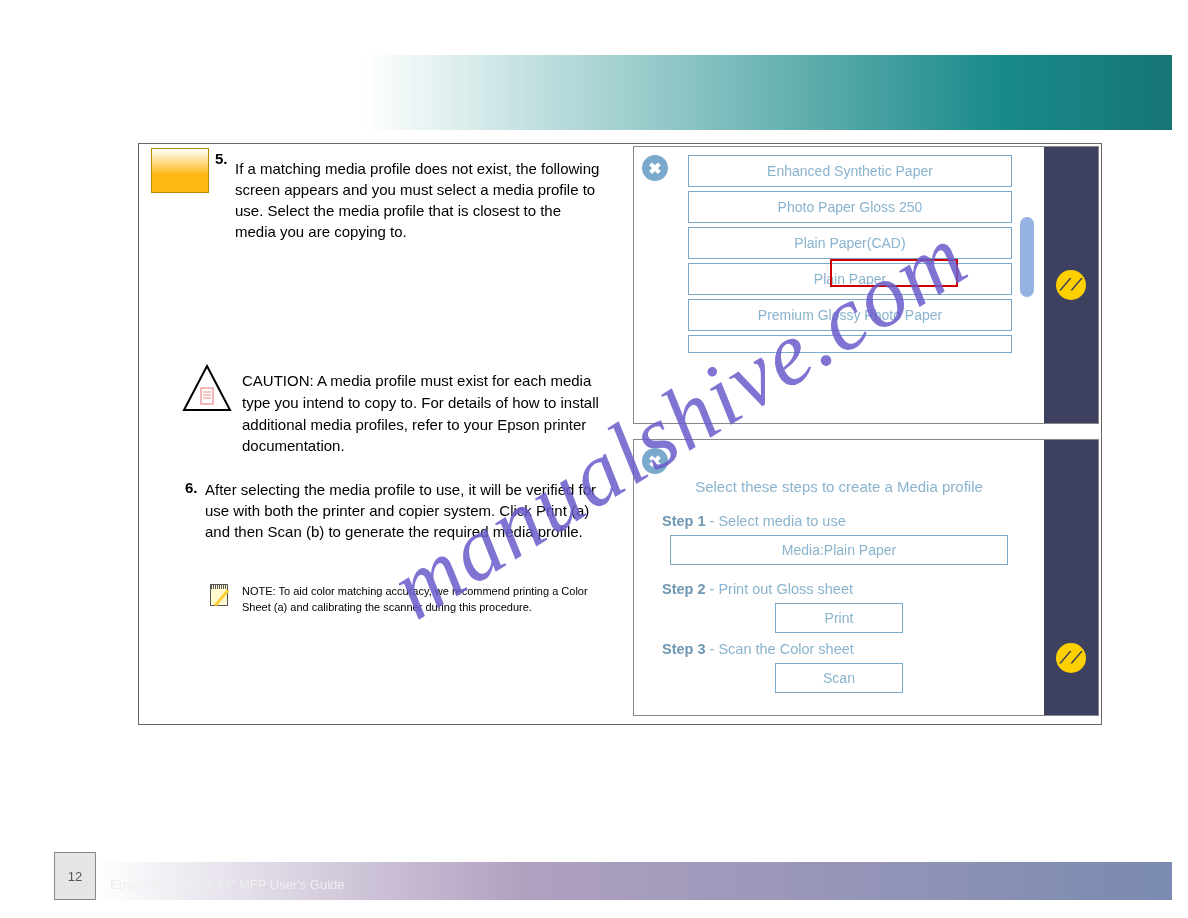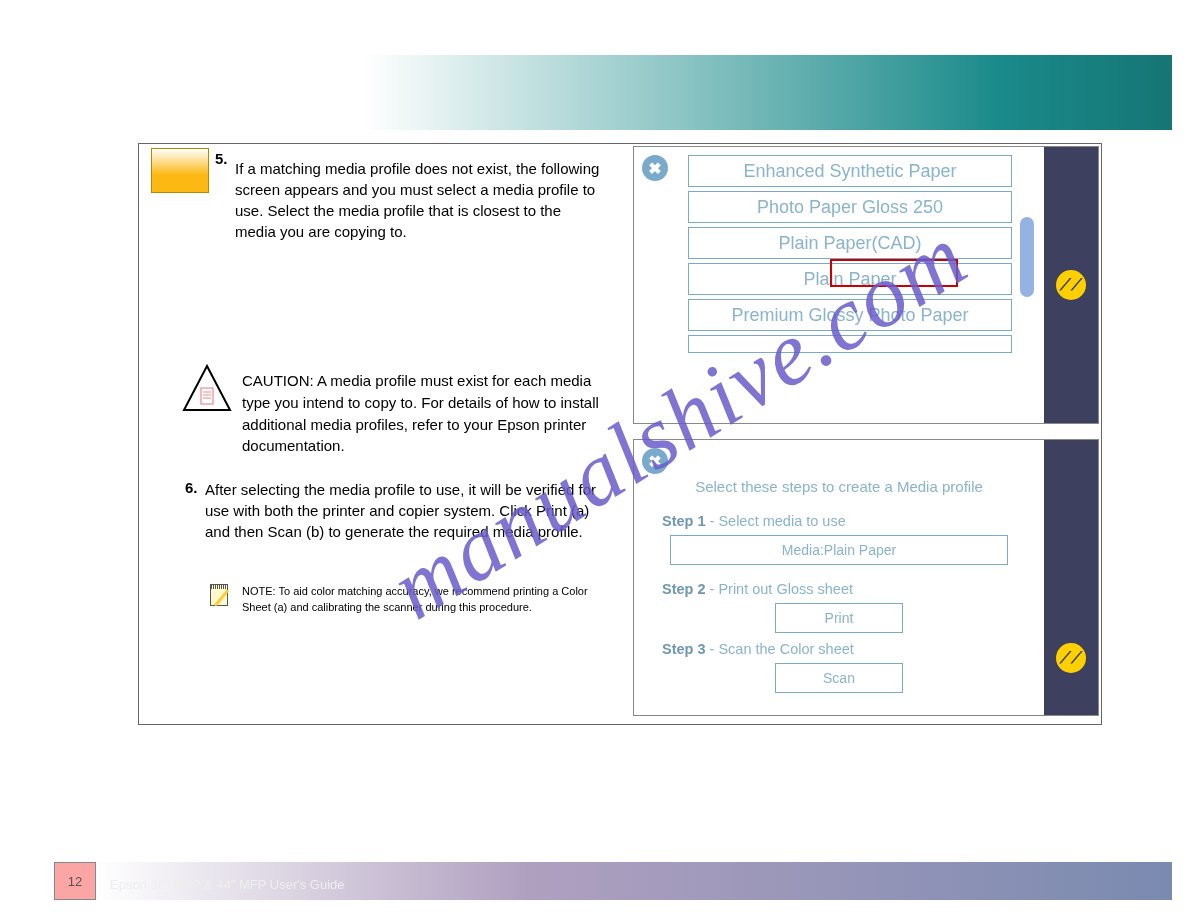--- a/index.html
+++ b/index.html
@@ -171,21 +171,21 @@
     margin-right: 22px;
   }
   .paper-item {
     border: 1.5px solid #7aaacb;
     height: 32px;
     margin-bottom: 4px;
     display: flex;
     align-items: center;
     justify-content: center;
     color: #8ab3ce;
-    font-size: 18px;
+    font-size: 14px;
   }
   .paper-item.last {
     height: 18px;
     overflow: hidden;
     font-size: 12px;
     color: #d4d4d4;
   }
   .red-highlight {
     position: absolute;
     border: 2px solid #c00;
@@ -251,28 +251,28 @@
   .footer-strip {
     position: absolute;
     bottom: 18px; left: 96px;
     width: 1076px; height: 38px;
     background: linear-gradient(to right, #fff 0%, #b0a0c0 40%, #7a8ab0 100%);
     z-index: 1;
   }
   .footer-num {
     position: absolute;
     bottom: 18px; left: 54px;
-    width: 42px; height: 38px;
+    width: 42px; height: 48px;
     border: 1px solid #888;
     display: flex;
     align-items: center;
     justify-content: center;
     font-size: 13px;
     color: #555;
-    background: #fca5a5;
+    background: #e5e5e5;
     z-index: 2;
   }
   .footer-text {
     position: absolute;
     bottom: 26px; left: 110px;
     font-size: 13px;
     color: #eee;
     z-index: 2;
   }
 </style>

